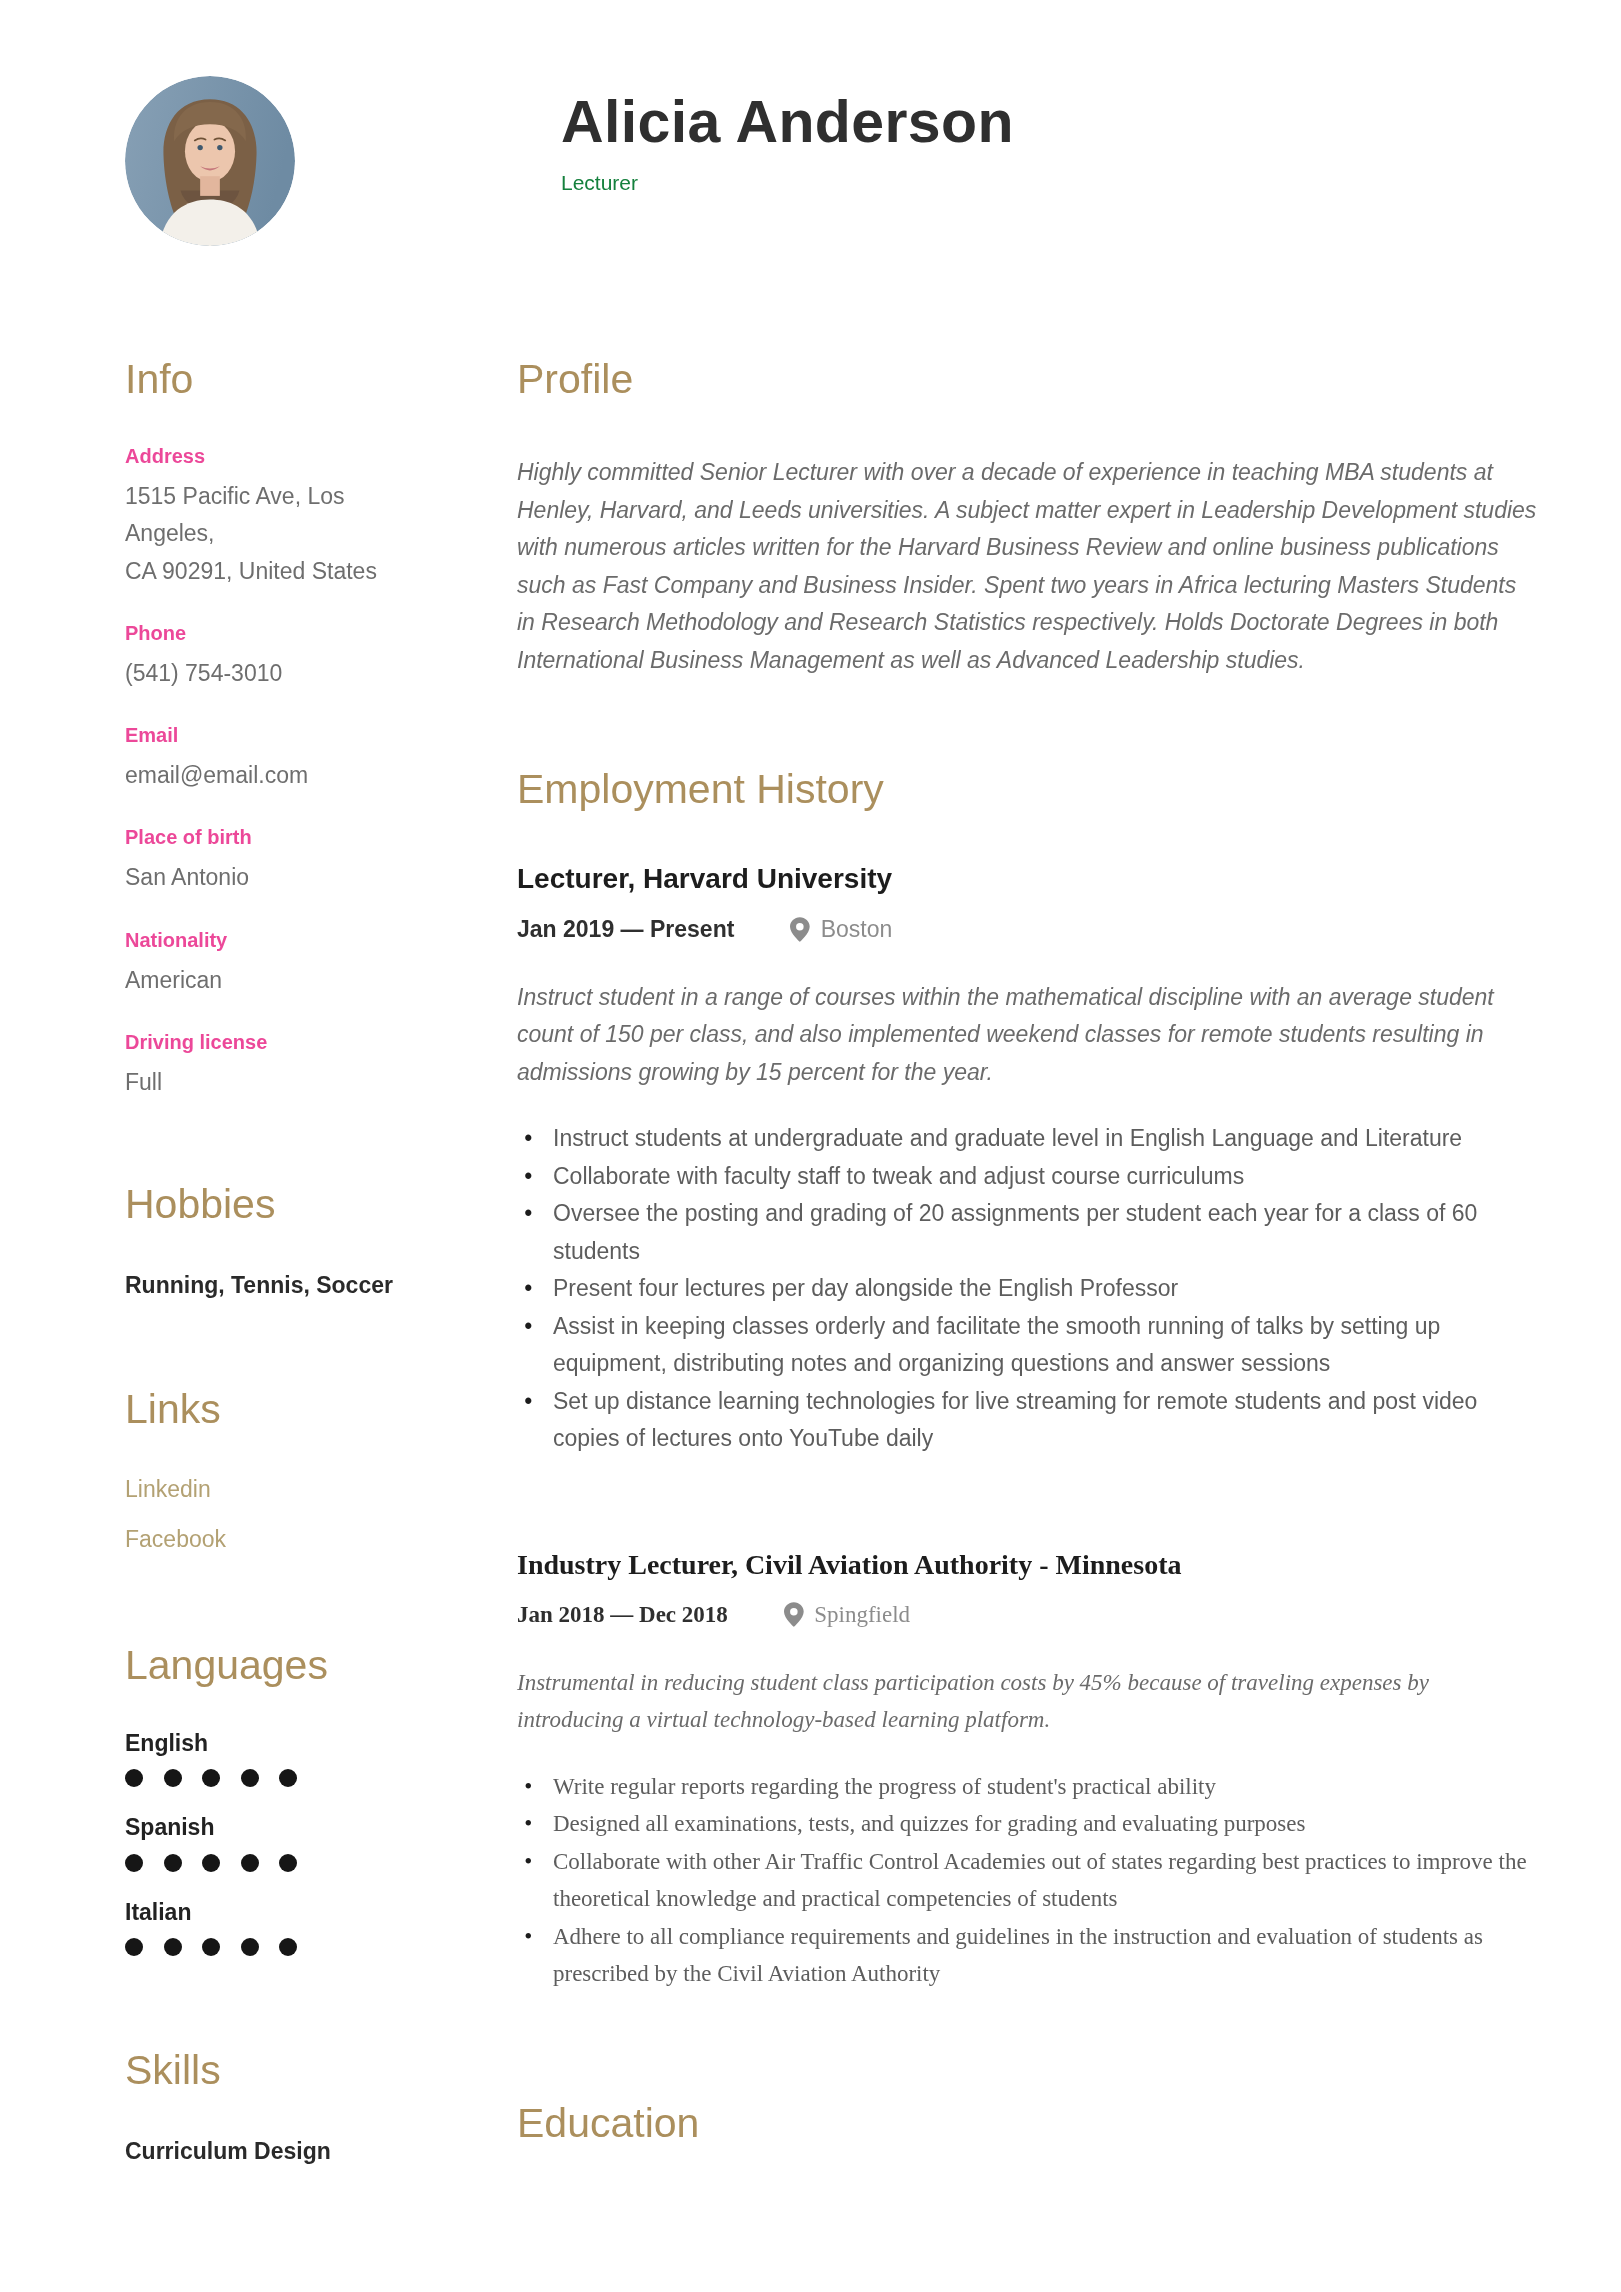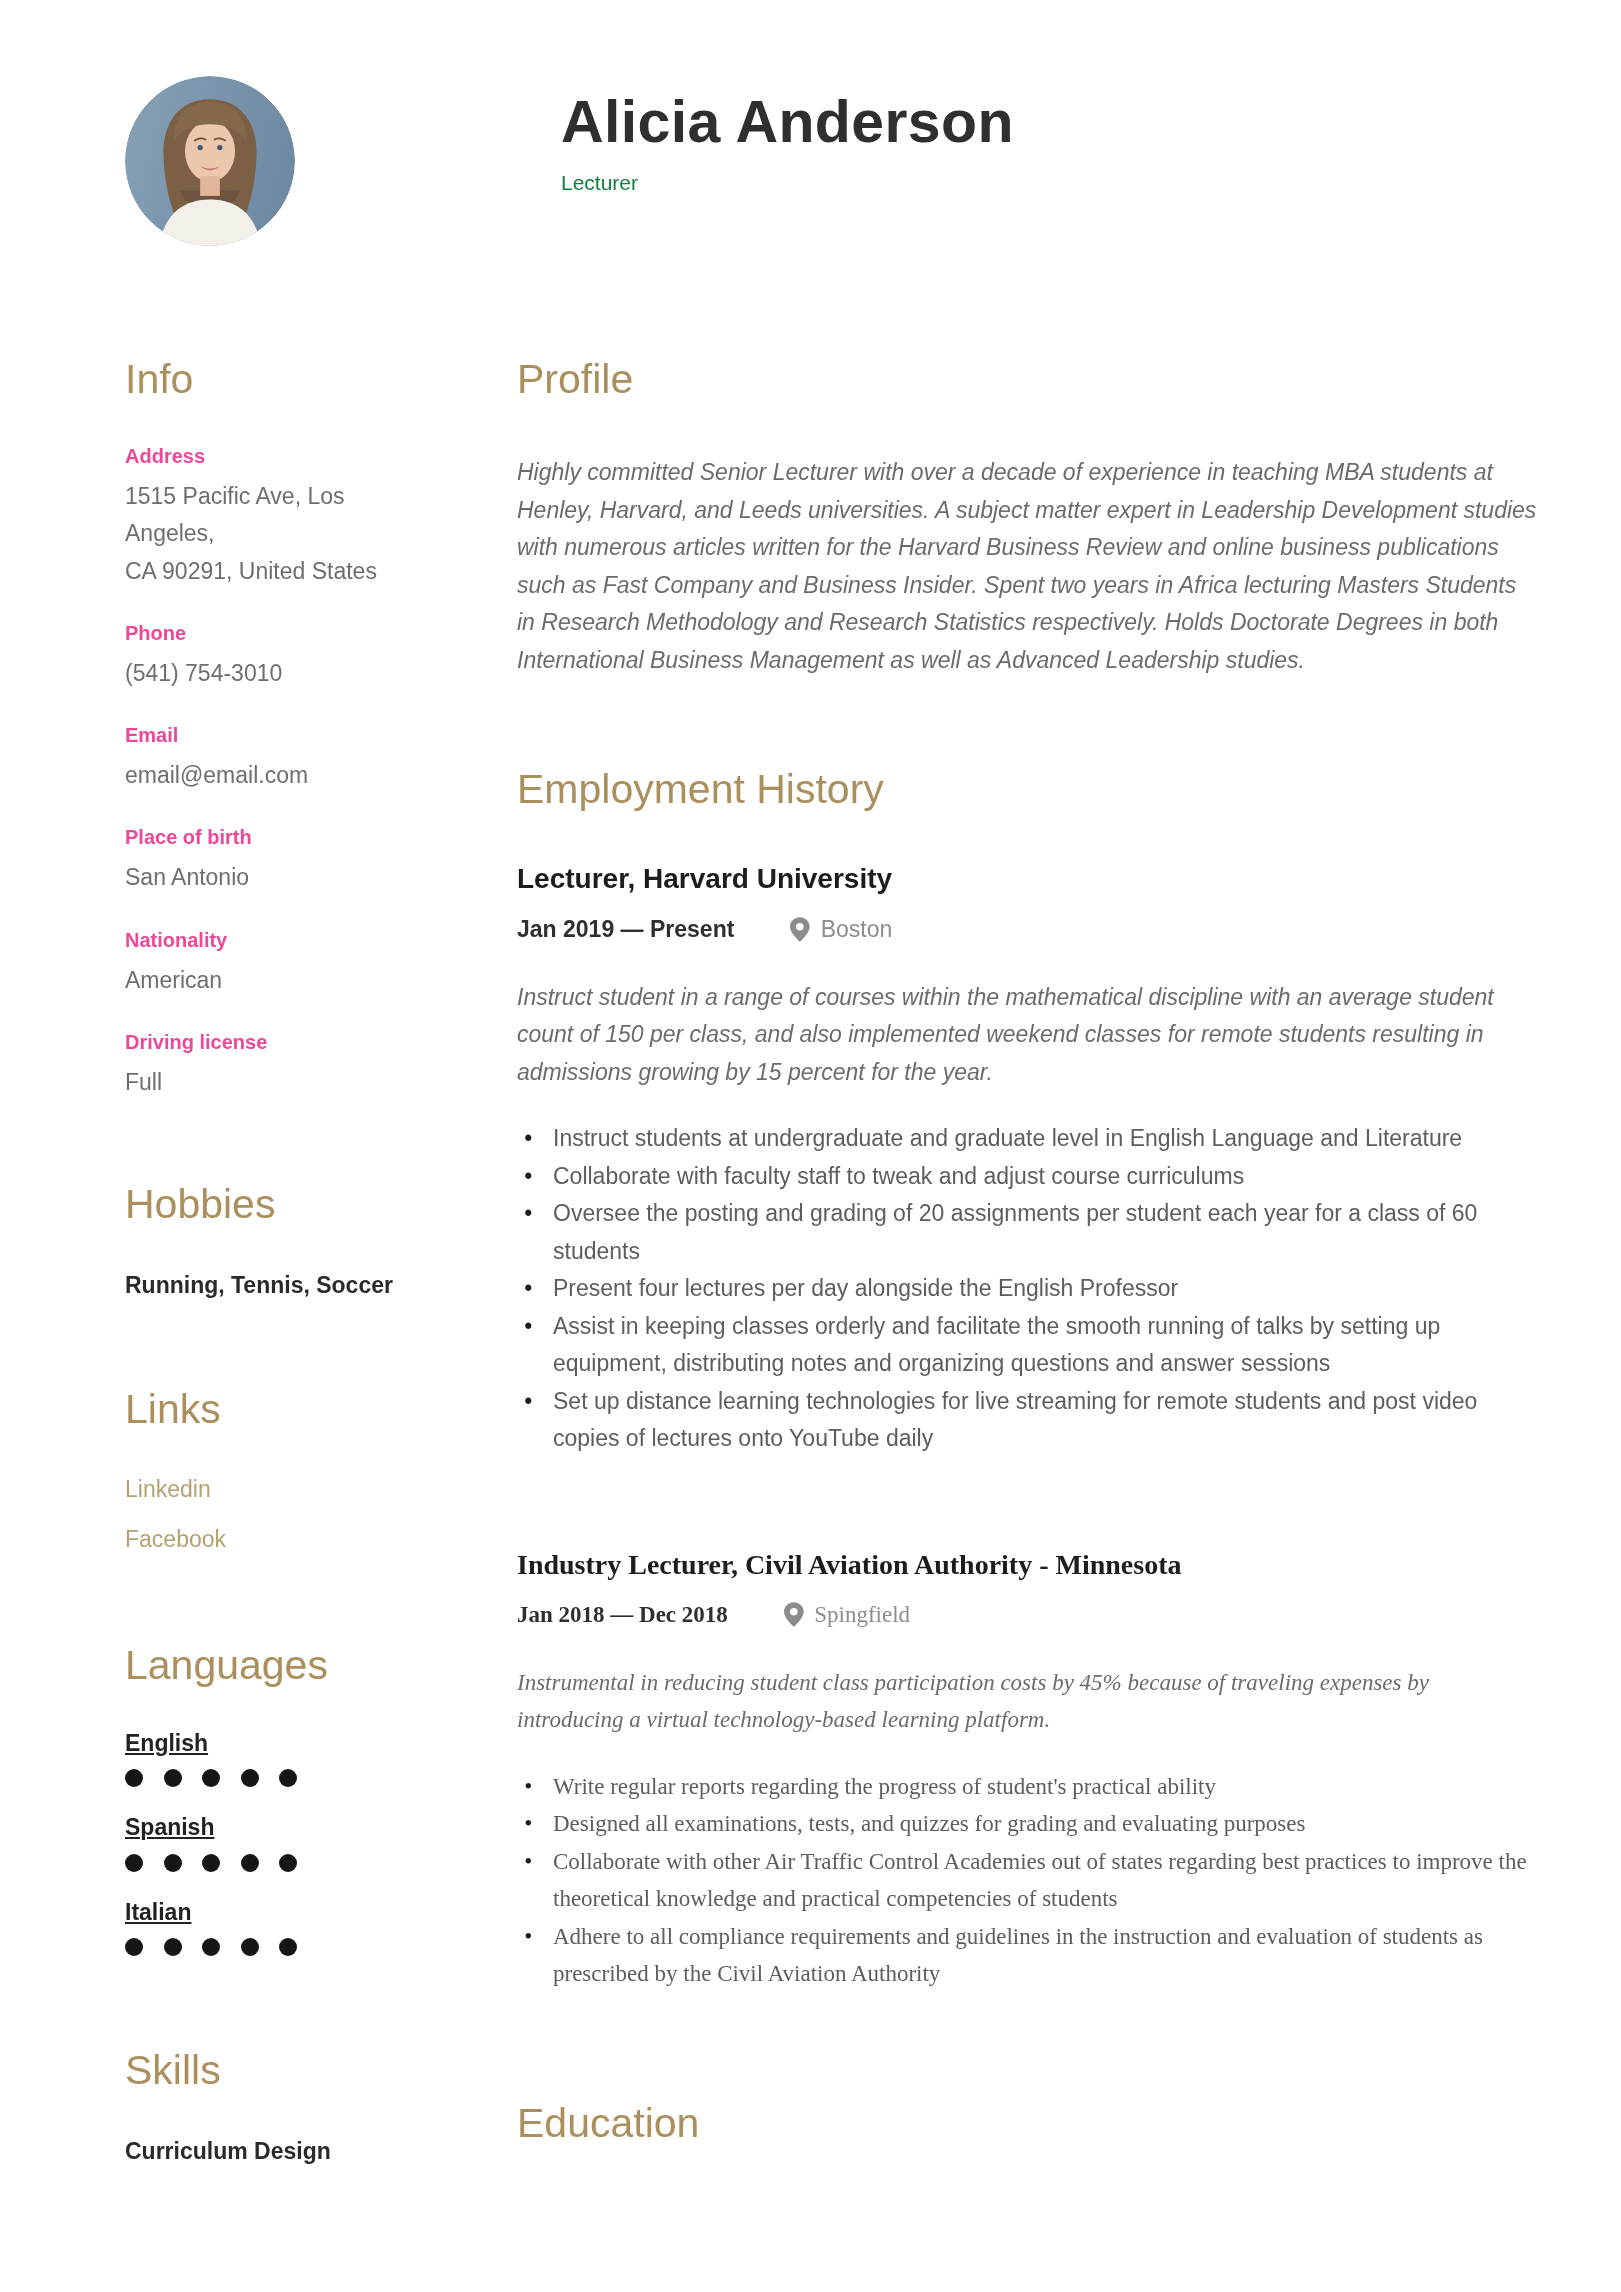--- a/index.html
+++ b/index.html
@@ -34,21 +34,21 @@
   .sb-section .section{margin-bottom:39px;}
   .field{margin-bottom:30px;}
   .field-label{font-size:20px;font-weight:700;color:#ec4899;line-height:1.35;}
   .field-value{margin-top:8px;font-size:23px;color:var(--gray);line-height:1.62;white-space:pre-line;}
   .links-section{margin-top:82px;}
   .link-item{display:block;font-size:23px;color:var(--link);margin-bottom:18px;line-height:1.4;cursor:pointer;}
   .hobbies-section{margin-top:79px;}
   .hobbies-text{font-size:23px;font-weight:600;color:#2a2a2a;line-height:1.5;}
   .languages-section{margin-top:86px;}
   .lang-row{margin-bottom:27px;}
-  .lang-name{font-size:23px;font-weight:600;color:#222;text-decoration:underline;}
+  .lang-name{font-size:23px;font-weight:600;color:#222;}
   .lang-dots{margin-top:12.5px;display:flex;}
   .dot{width:18px;height:18px;border-radius:50%;background:#d8d8d8;margin-right:20.6px;}
   .dot.filled{background:#161616;}
   .skills-section{margin-top:90px;}
   .skill-item{font-size:23px;font-weight:600;color:#2a2a2a;line-height:1.5;}
 
   
   .profile-section .section{margin-bottom:50px;}
   .para{font-size:23px;font-style:italic;color:#6b6b6b;line-height:1.63;}
   .employment-section{margin-top:86px;}

